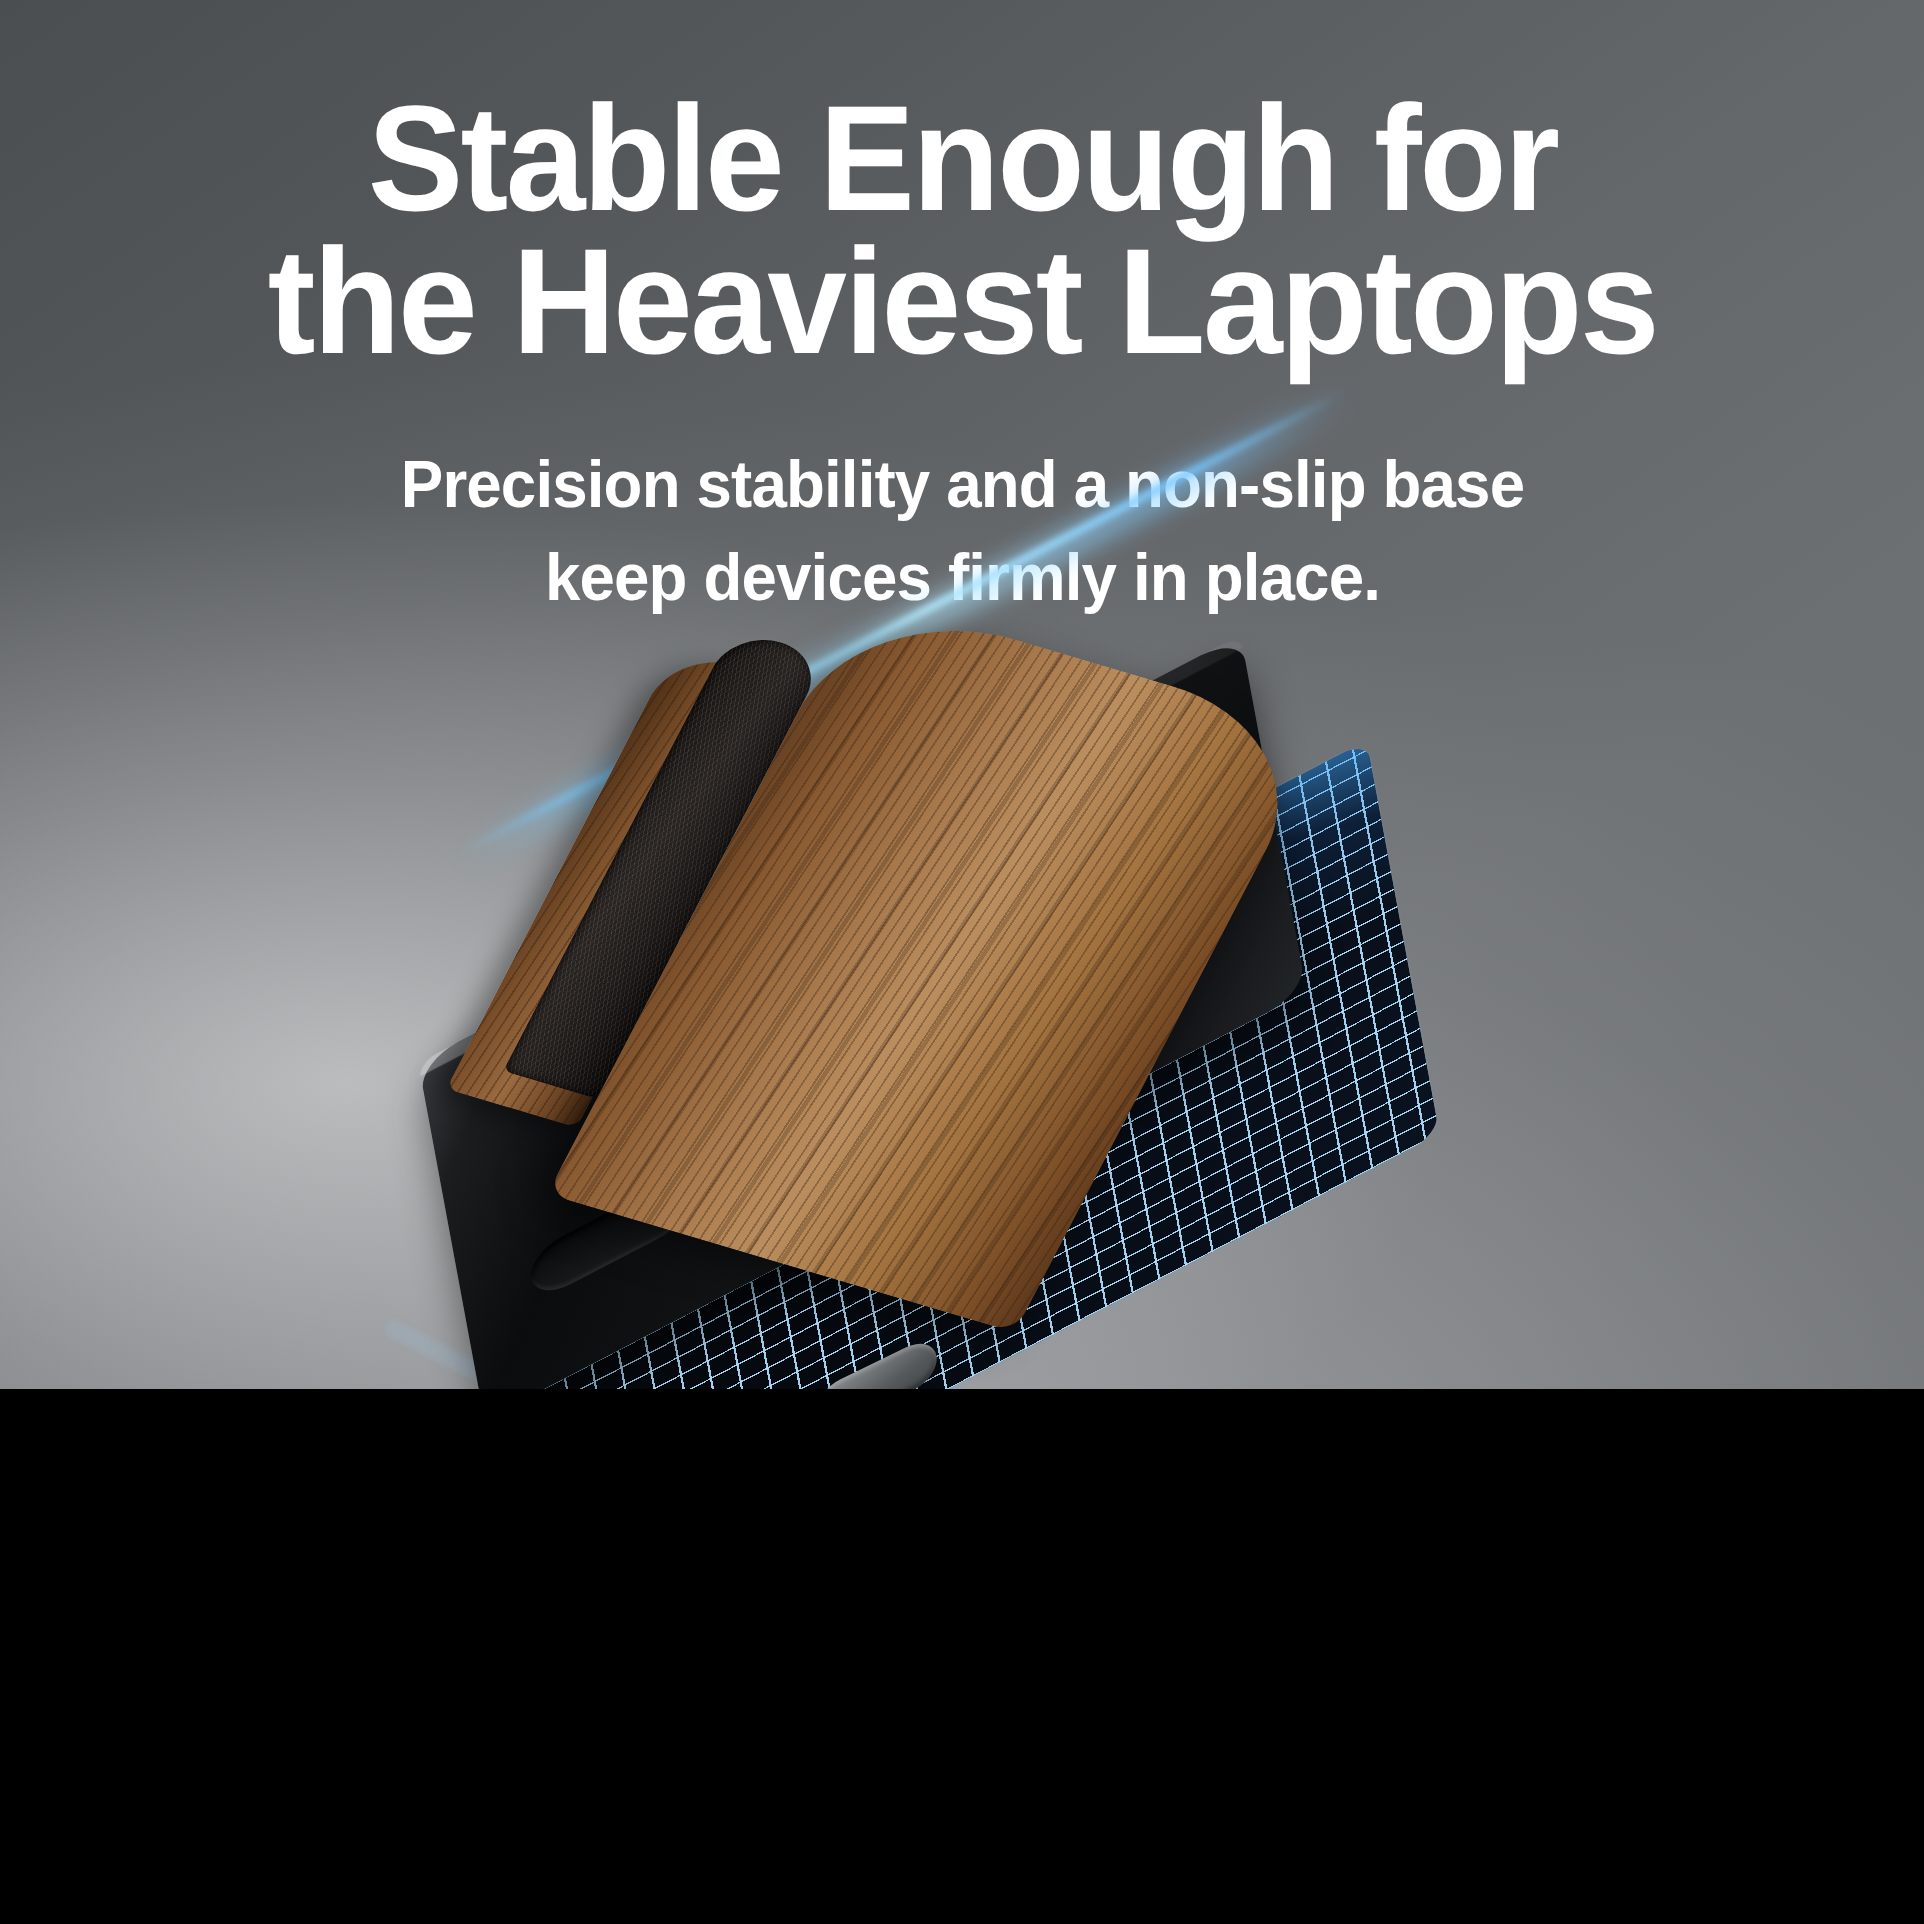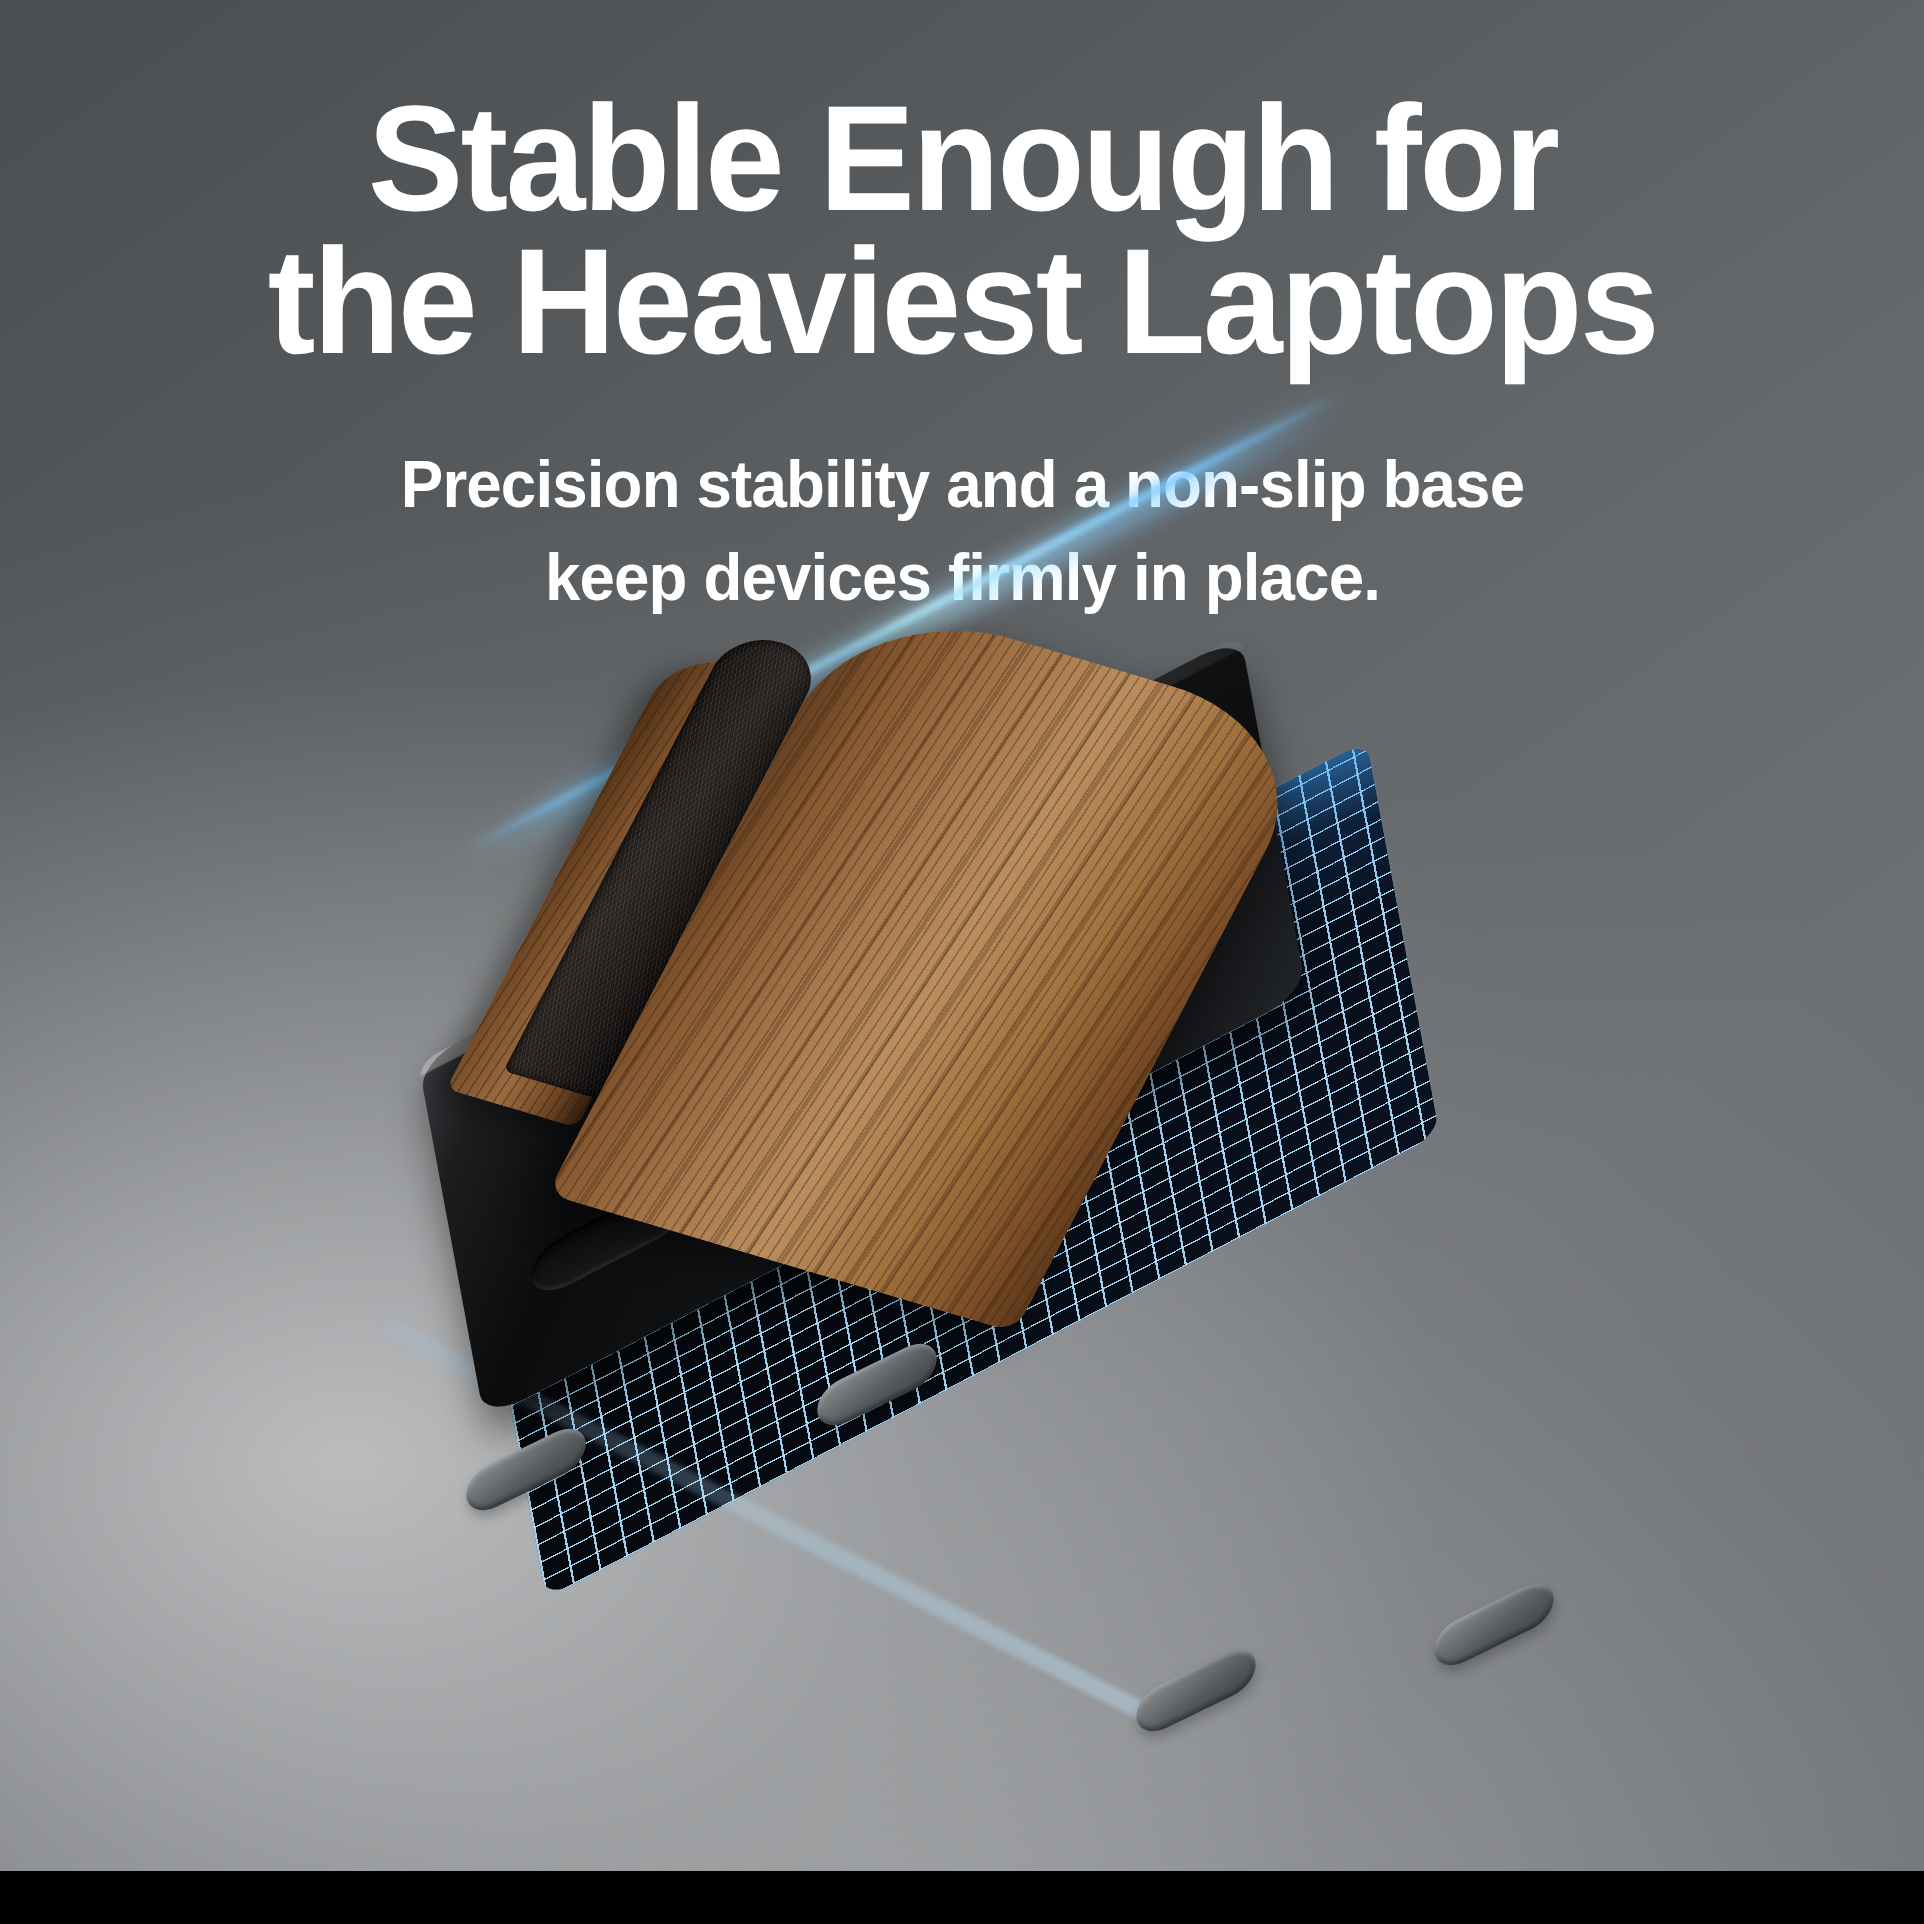--- a/index.html
+++ b/index.html
@@ -1,18 +1,18 @@
 <!DOCTYPE html>
 <html style="font-size:14.3px"><head>
 <meta charset="utf-8">
 <style>
   html,body{margin:0;padding:0;background:#000;}
   #stage{
     position:relative;
-    width:1925px;height:1871px;
+    width:1925px;height:1389px;
     overflow:hidden;
     font-family:"Liberation Sans","DejaVu Sans",sans-serif;
     background:
       radial-gradient(ellipse 95% 70% at 18% 78%, rgba(190,192,194,0.95) 0%, rgba(170,172,174,0.55) 32%, rgba(140,142,144,0.10) 60%, rgba(0,0,0,0) 74%),
       radial-gradient(ellipse 120% 95% at 50% 108%, rgba(178,180,182,0.70) 0%, rgba(150,152,154,0.25) 45%, rgba(0,0,0,0) 72%),
       linear-gradient(145deg, #4b4e50 0%, #55585a 22%, #64676a 48%, #6d7073 70%, #6a6d70 100%);
   }
 
   
   .textwrap{position:absolute;left:0;top:0;width:1925px;text-align:center;}

